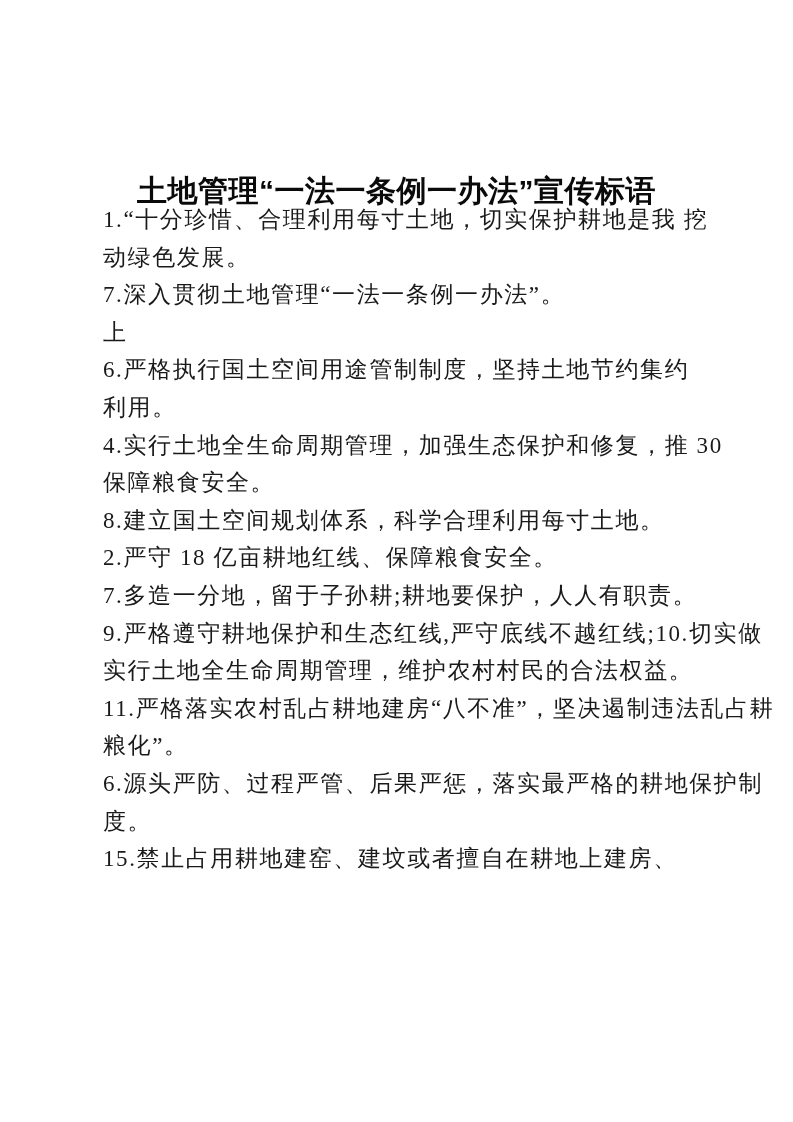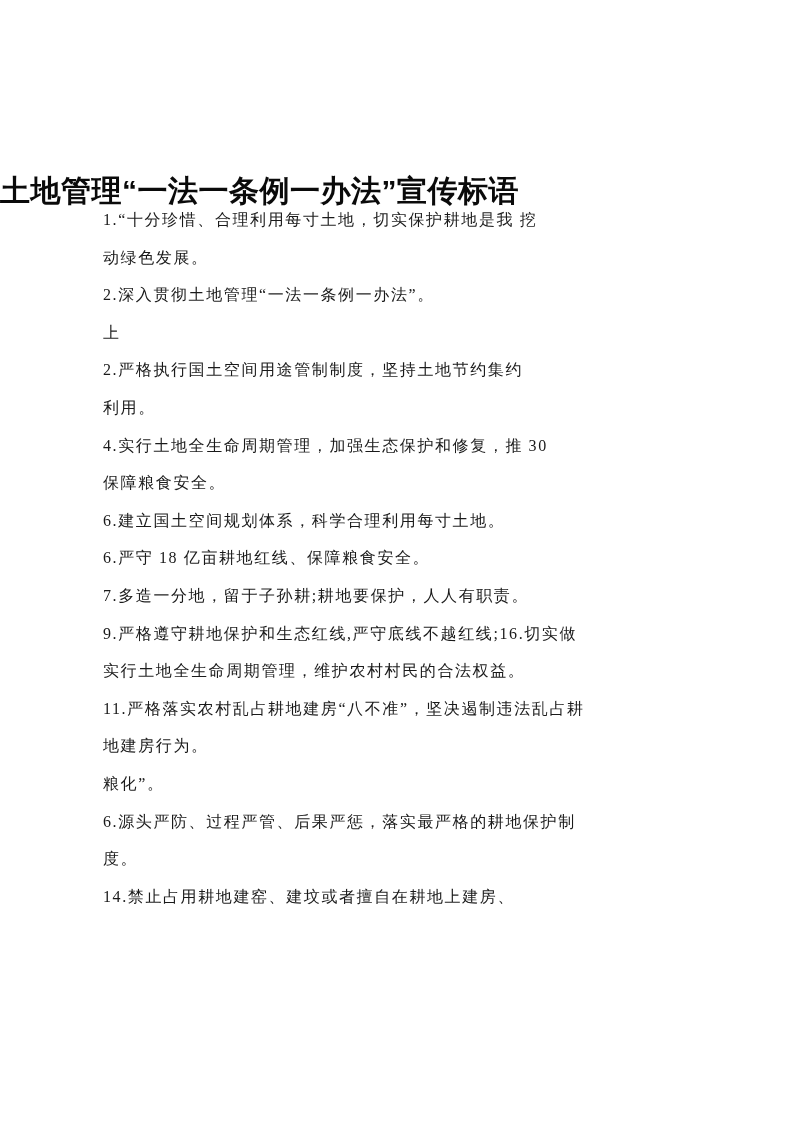--- a/index.html
+++ b/index.html
@@ -13,63 +13,63 @@
     height: 1122px;
     background: #ffffff;
     color: #161616;
     overflow: hidden;
   }
   .doc-title {
     position: absolute;
     top: 148px;
     left: 0;
     width: 100%;
+    text-align: center;
     font-family: "Liberation Sans", "DejaVu Sans", sans-serif;
     font-weight: 700;
     font-size: 30px;
     letter-spacing: 0.5px;
     white-space: nowrap;
     color: #0a0a0a;
     margin-top: 23px;
   }
   .doc-body {
     position: absolute;
     top: 201px;
     left: 103px;
     width: 600px;
     font-family: "Liberation Serif", "DejaVu Serif", serif;
   }
   .text-line {
     height: 37.6px;
     line-height: 37.6px;
-    font-size: 16px;
+    font-size: 23px;
     letter-spacing: 1.6px;
     white-space: pre;
     color: #1a1a1a;
   }
 </style>
 </head>
 <body>
 
 <div class="page">
   <h1 class="doc-title">土地管理“一法一条例一办法”宣传标语</h1>
   <div class="doc-body">
     <div class="text-line">1.“十分珍惜、合理利用每寸土地，切实保护耕地是我 挖</div>
     <div class="text-line">动绿色发展。</div>
-    <div class="text-line">2.深入贯彻土地管理“一法一条例一办法”。</div>
+    <div class="text-line">7.深入贯彻土地管理“一法一条例一办法”。</div>
     <div class="text-line">上</div>
-    <div class="text-line">2.严格执行国土空间用途管制制度，坚持土地节约集约</div>
+    <div class="text-line">6.严格执行国土空间用途管制制度，坚持土地节约集约</div>
     <div class="text-line">利用。</div>
     <div class="text-line">4.实行土地全生命周期管理，加强生态保护和修复，推 30</div>
     <div class="text-line">保障粮食安全。</div>
-    <div class="text-line">6.建立国土空间规划体系，科学合理利用每寸土地。</div>
-    <div class="text-line">6.严守 18 亿亩耕地红线、保障粮食安全。</div>
+    <div class="text-line">8.建立国土空间规划体系，科学合理利用每寸土地。</div>
+    <div class="text-line">2.严守 18 亿亩耕地红线、保障粮食安全。</div>
     <div class="text-line">7.多造一分地，留于子孙耕;耕地要保护，人人有职责。</div>
-    <div class="text-line">9.严格遵守耕地保护和生态红线,严守底线不越红线;16.切实做</div>
+    <div class="text-line">9.严格遵守耕地保护和生态红线,严守底线不越红线;10.切实做</div>
     <div class="text-line">实行土地全生命周期管理，维护农村村民的合法权益。</div>
     <div class="text-line">11.严格落实农村乱占耕地建房“八不准”，坚决遏制违法乱占耕</div>
-    <div class="text-line">地建房行为。</div>
     <div class="text-line">粮化”。</div>
     <div class="text-line">6.源头严防、过程严管、后果严惩，落实最严格的耕地保护制</div>
     <div class="text-line">度。</div>
-    <div class="text-line">14.禁止占用耕地建窑、建坟或者擅自在耕地上建房、</div>
+    <div class="text-line">15.禁止占用耕地建窑、建坟或者擅自在耕地上建房、</div>
   </div>
 </div>
 
 </body></html>

